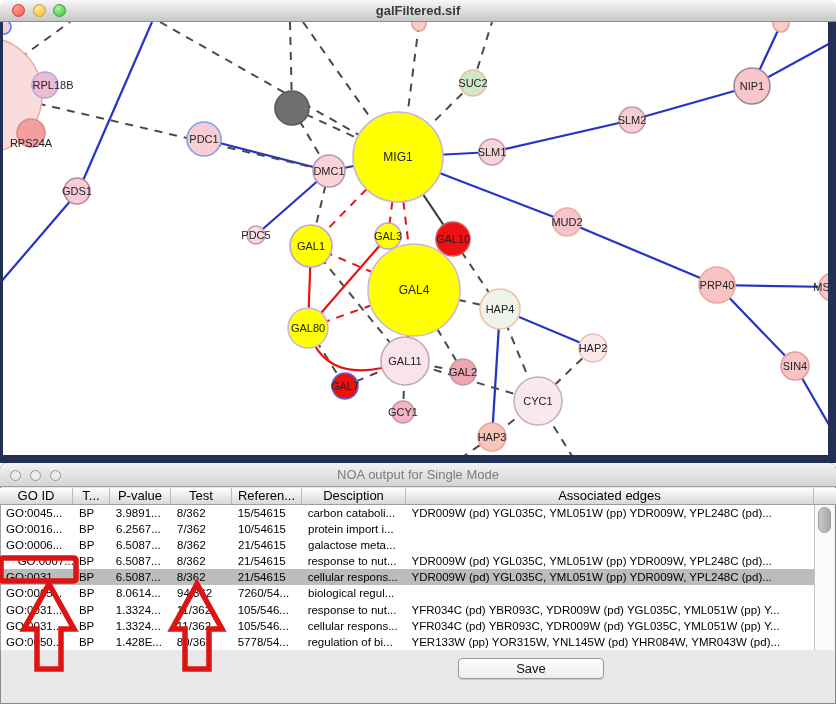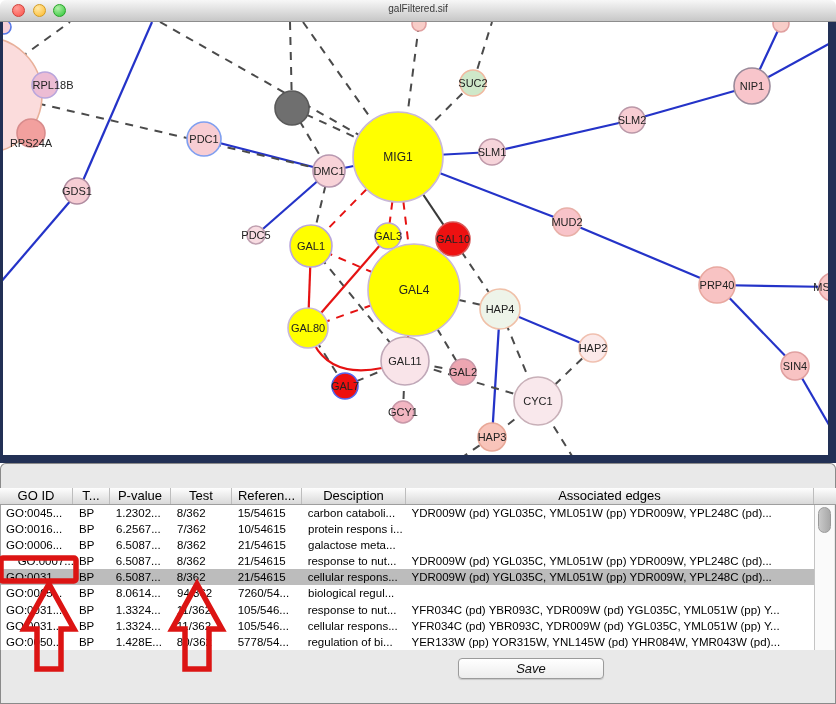--- a/index.html
+++ b/index.html
@@ -3,21 +3,21 @@
 <meta charset="utf-8">
 <style>
   html,body{margin:0;padding:0;background:#d8d8d8;}
   .app{position:relative;width:836px;height:704px;font-family:"Liberation Sans",sans-serif;overflow:hidden;background:#fff;}
   
   .net-window{position:absolute;left:0;top:0;width:836px;height:463px;}
   .titlebar{position:absolute;left:0;top:0;width:836px;height:22px;
     background:linear-gradient(#f7f7f7,#c7c7c7);border-bottom:1px solid #8d8d8d;
     border-radius:6px 6px 0 0;box-sizing:border-box;}
   .titlebar .title{position:absolute;left:0;right:0;top:3px;text-align:center;
-    font-size:10px;font-weight:400;color:#3a3a3a;}
+    font-size:13px;font-weight:700;color:#3a3a3a;}
   .light{position:absolute;top:4px;width:13px;height:13px;border-radius:50%;box-sizing:border-box;}
   .light.red{left:12px;background:radial-gradient(circle at 35% 30%,#ff9d97,#fb5149);border:1px solid #d0403a;}
   .light.yellow{left:33px;background:radial-gradient(circle at 35% 30%,#ffe9a8,#fdb829);border:1px solid #d39c22;}
   .light.green{left:53px;background:radial-gradient(circle at 35% 30%,#b2f0a8,#2ac535);border:1px solid #28a428;}
   #net{position:absolute;left:0;top:22px;width:836px;height:441px;background:#ffffff;}
   
   .noa-window{position:absolute;left:0;top:463px;width:836px;height:241px;background:#e9e9e9;
     border-radius:6px 6px 0 0;box-shadow:0 0 0 1px #8a8a8a inset;overflow:hidden;}
   .noa-titlebar{position:absolute;left:0;top:0;width:836px;height:24px;
     background:linear-gradient(#f3f3f3,#d4d4d4);border-bottom:1px solid #9d9d9d;
@@ -37,21 +37,21 @@
   .trow.selected{background:#bcbcbc;}
   .trow .cell{height:100%;box-sizing:border-box;font-size:11.5px;color:#000;
     line-height:16px;padding-left:5px;overflow:hidden;white-space:nowrap;}
   #noa-scroll{position:absolute;left:814px;top:42px;width:20px;height:145px;background:#fafafa;
     border-left:1px solid #c4c4c4;box-sizing:border-box;}
   #noa-thumb{position:absolute;left:3px;top:2px;width:13px;height:26px;border-radius:7px;
     background:linear-gradient(90deg,#c9c9c9,#a8a8a8);border:1px solid #9a9a9a;box-sizing:border-box;}
   .btn{position:absolute;top:195px;width:146px;height:21px;border-radius:4px;
     background:linear-gradient(#ffffff,#ededed);border:1px solid #9b9b9b;box-sizing:border-box;
     font-size:13px;color:#111;text-align:center;line-height:19px;box-shadow:0 1px 1px rgba(0,0,0,0.15);}
-  #save-btn{left:458px;font-style:italic;} #cancel-btn{left:678px;}
+  #save-btn{left:458px;} #cancel-btn{left:678px;}
   
   #anno{position:absolute;left:0;top:0;width:836px;height:704px;pointer-events:none;z-index:60;}
 </style>
 </head>
 <body>
 
 <div class="app">
 
   <div class="net-window">
     <div class="titlebar">
@@ -175,47 +175,53 @@
         <text x="403" y="416" text-anchor="middle" font-size="11" fill="#222" font-family="&quot;Liberation Sans&quot;,sans-serif">GCY1</text>
         <text x="538" y="405" text-anchor="middle" font-size="11" fill="#222" font-family="&quot;Liberation Sans&quot;,sans-serif">CYC1</text>
         <text x="492" y="441" text-anchor="middle" font-size="11" fill="#222" font-family="&quot;Liberation Sans&quot;,sans-serif">HAP3</text>
         <rect x="0" y="22" width="3" height="441" fill="#223055"></rect>
         <rect x="828" y="22" width="8" height="441" fill="#223055"></rect>
         <rect x="0" y="455" width="836" height="8" fill="#223055"></rect>
       </svg>
   </div>
 
   <div class="noa-window">
+    <div class="noa-titlebar">
+      <div class="glight g1"></div>
+      <div class="glight g2"></div>
+      <div class="glight g3"></div>
+      <div class="title">NOA output for Single Mode</div>
+    </div>
     <div id="noa-header">
         <div class="hcell" style="width: 73px;">GO ID</div>
         <div class="hcell" style="width: 37px;">T...</div>
         <div class="hcell" style="width: 61px;">P-value</div>
         <div class="hcell" style="width: 61px;">Test</div>
         <div class="hcell" style="width: 70px;">Referen...</div>
         <div class="hcell" style="width: 104px;">Desciption</div>
         <div class="hcell" style="width: 408px;">Associated edges</div>
         <div class="hcell" style="width: 22px; border-right: none;"></div>
       </div>
     <div id="noa-rows">
         <div class="trow">
           <div class="cell" style="width: 73px;">GO:0045...</div>
           <div class="cell" style="width: 37px;">BP</div>
-          <div class="cell" style="width: 61px;">1.2302...</div>
+          <div class="cell" style="width: 61px;">3.9891...</div>
           <div class="cell" style="width: 61px;">8/362</div>
           <div class="cell" style="width: 70px;">15/54615</div>
           <div class="cell" style="width: 104px;">carbon cataboli...</div>
           <div class="cell" style="width: 408px;">YDR009W (pd) YGL035C, YML051W (pp) YDR009W, YPL248C (pd)...</div>
         </div>
         <div class="trow">
           <div class="cell" style="width: 73px;">GO:0016...</div>
           <div class="cell" style="width: 37px;">BP</div>
           <div class="cell" style="width: 61px;">6.2567...</div>
           <div class="cell" style="width: 61px;">7/362</div>
           <div class="cell" style="width: 70px;">10/54615</div>
-          <div class="cell" style="width: 104px;">protein respons i...</div>
+          <div class="cell" style="width: 104px;">protein import i...</div>
         </div>
         <div class="trow">
           <div class="cell" style="width: 73px;">GO:0006...</div>
           <div class="cell" style="width: 37px;">BP</div>
           <div class="cell" style="width: 61px;">6.5087...</div>
           <div class="cell" style="width: 61px;">8/362</div>
           <div class="cell" style="width: 70px;">21/54615</div>
           <div class="cell" style="width: 104px;">galactose meta...</div>
         </div>
         <div class="trow">

